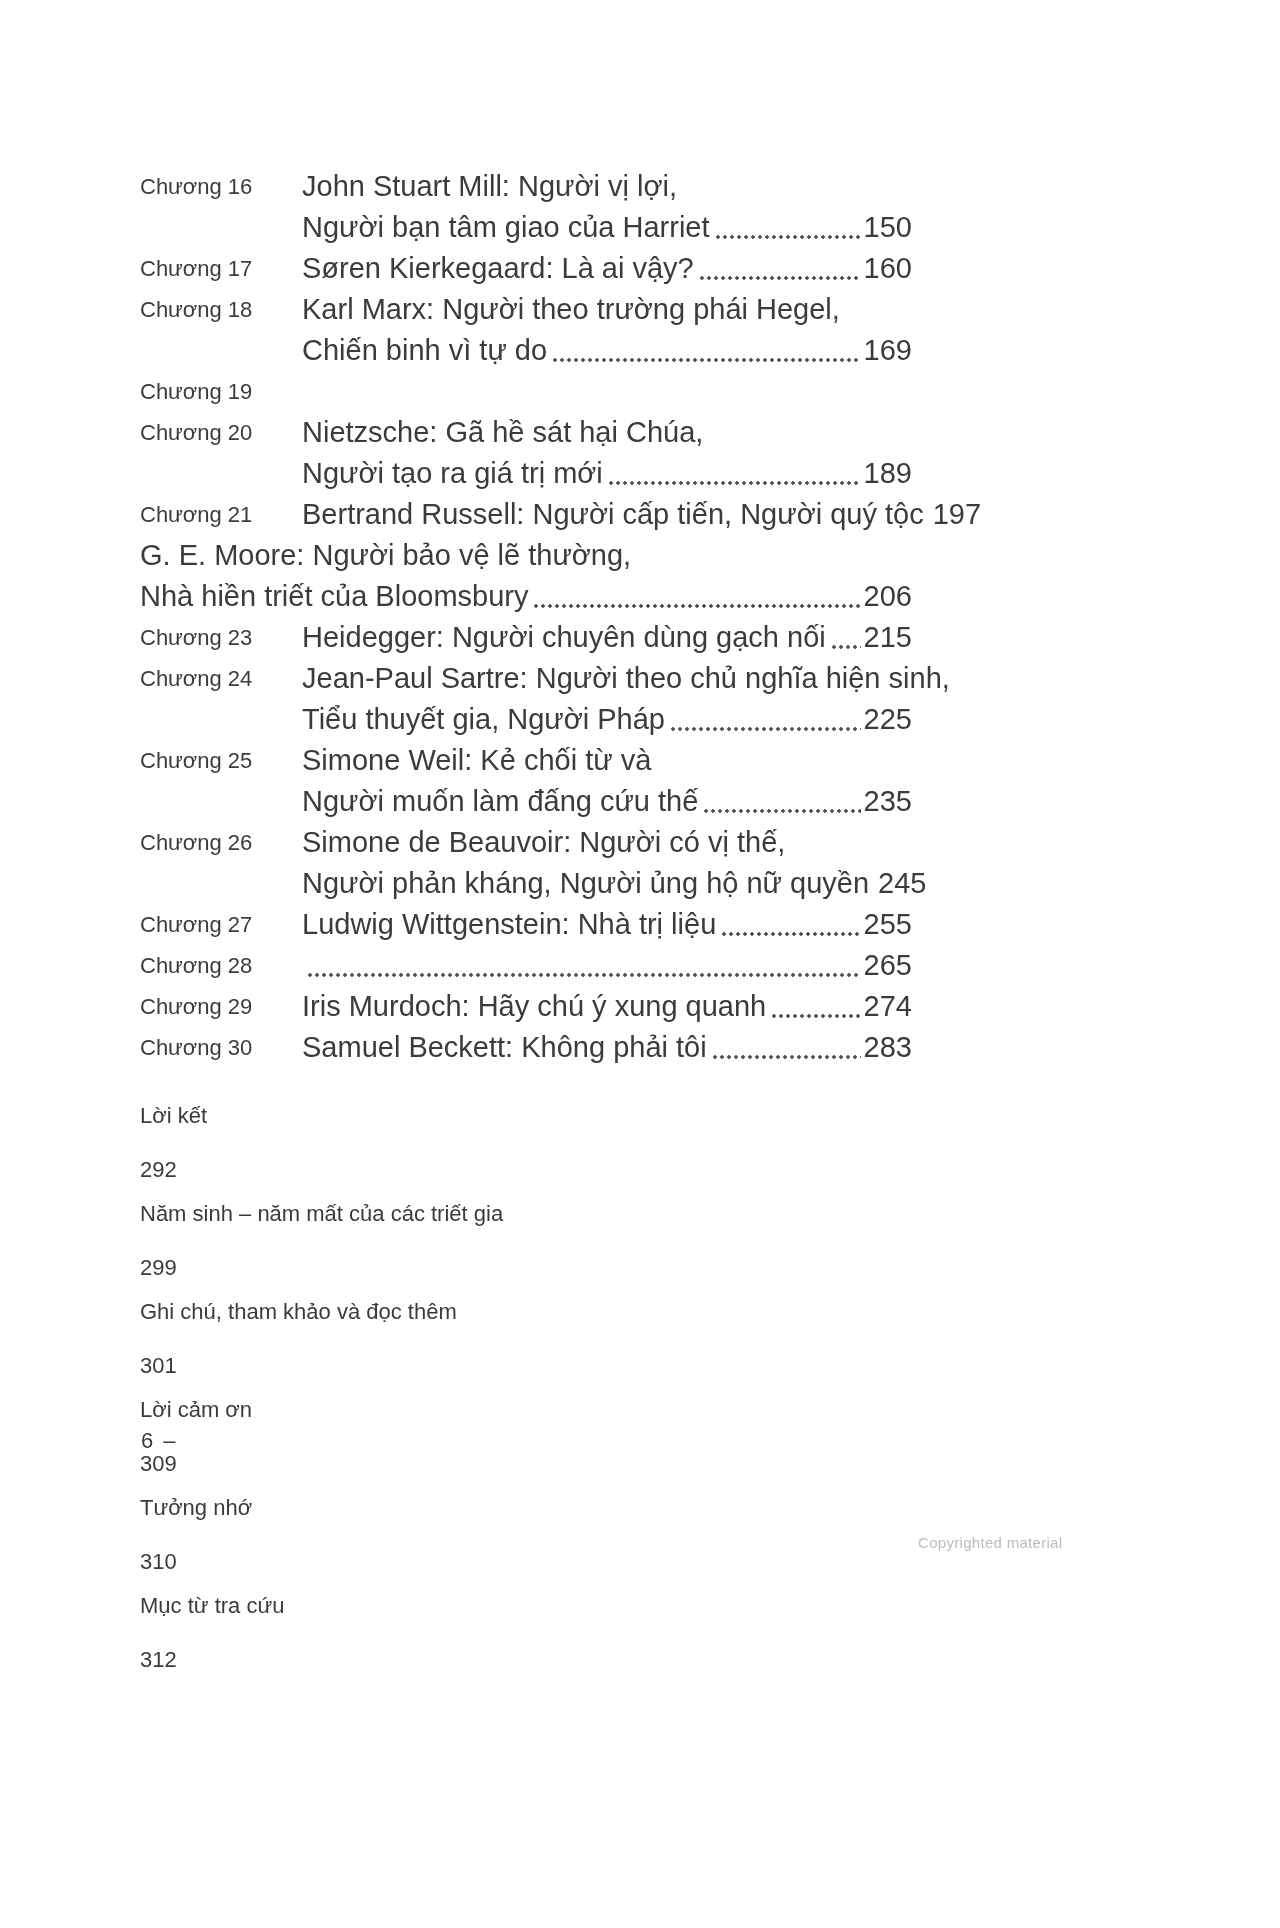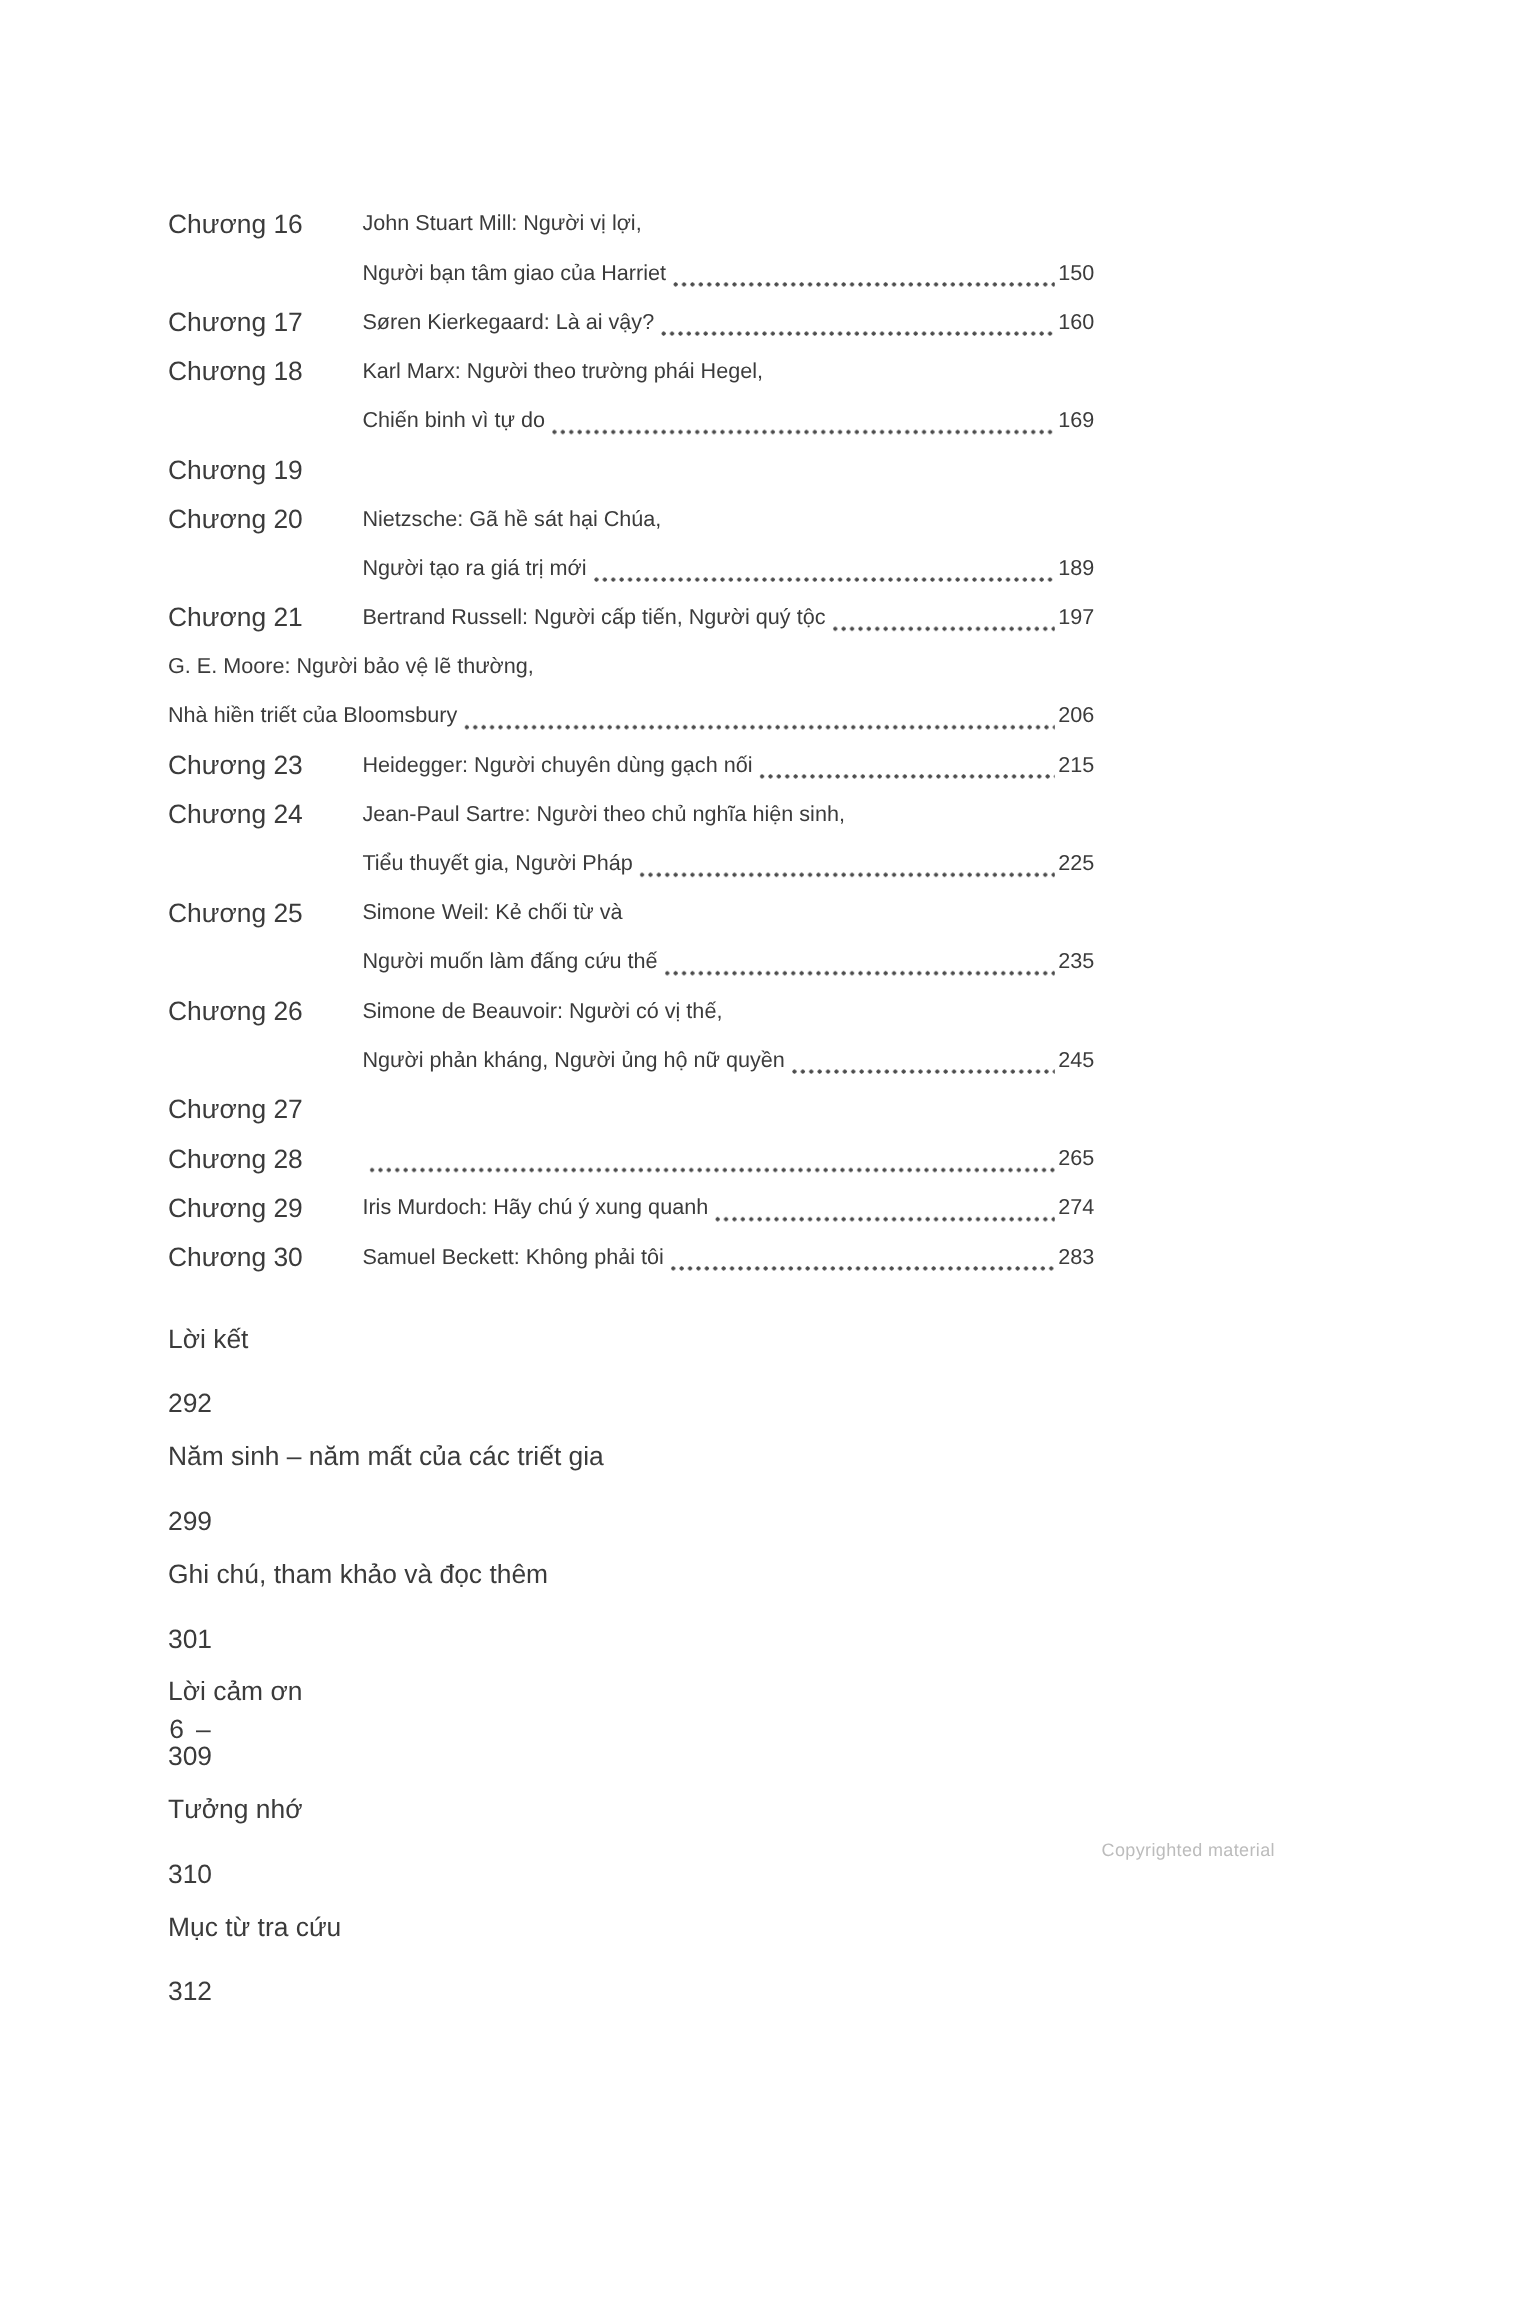--- a/index.html
+++ b/index.html
@@ -21,21 +21,21 @@
   .row { display: flex; }
   .label {
     flex: 0 0 162px;
     width: 162px;
     font-size: 22px;
     line-height: 41px;
     white-space: nowrap;
   }
   .body { flex: 1; min-width: 0; }
   .line {
-    font-size: 18px;
+    font-size: 29px;
     line-height: 41px;
     white-space: nowrap;
   }
   .lead { display: flex; }
   .txt { white-space: nowrap; }
   .dots {
     flex: 1;
     align-self: flex-end;
     height: 4px;
     margin: 0 3px 9px 6px;
@@ -195,20 +195,27 @@
         <div class="line lead">
           <span class="txt">Người phản kháng, Người ủng hộ nữ quyền</span>
           <span class="dots"></span>
           <span class="pg">245</span>
         </div>
       </div>
     </div>
 
     <div class="row">
       <div class="label">Chương 27</div>
+      <div class="body">
+        <div class="line lead">
+          <span class="txt">Ludwig Wittgenstein: Nhà trị liệu</span>
+          <span class="dots"></span>
+          <span class="pg">255</span>
+        </div>
+      </div>
     </div>
 
     <div class="row">
       <div class="label">Chương 28</div>
       <div class="body">
         <div class="line lead">
           <span class="dots"></span>
           <span class="pg">265</span>
         </div>
       </div>

